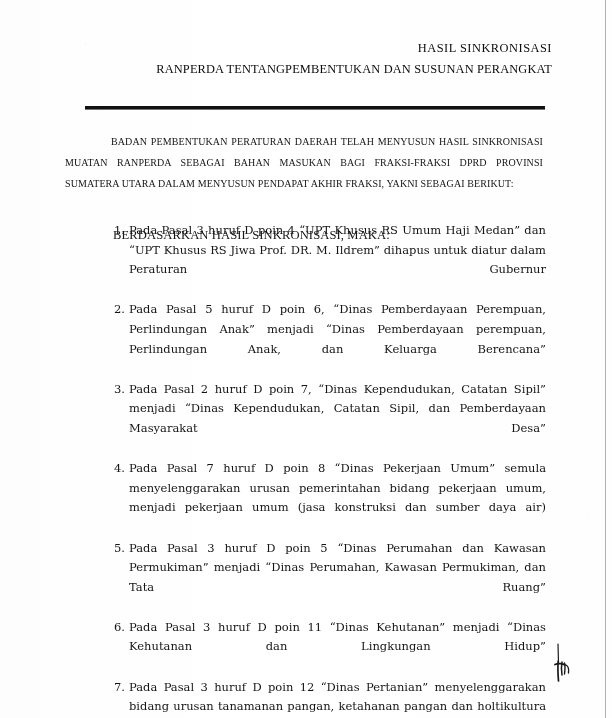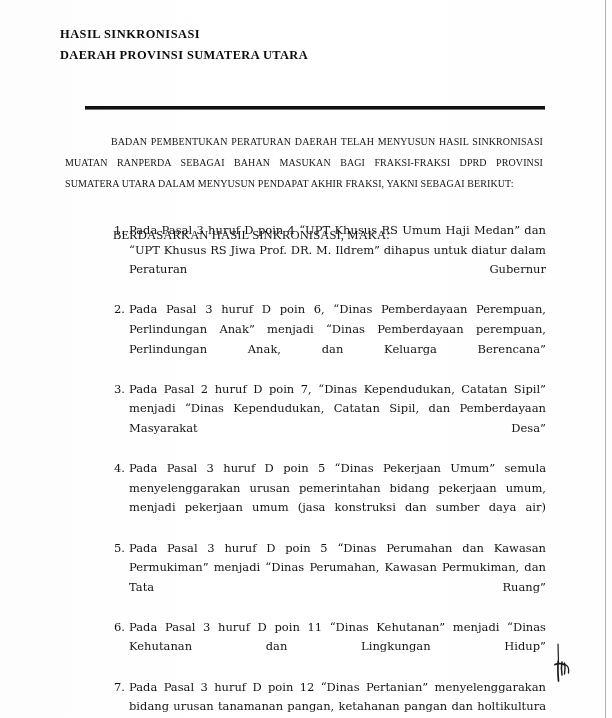--- a/index.html
+++ b/index.html
@@ -39,25 +39,25 @@
     right: 6px;
     width: 1px;
     height: 718px;
     background: rgba(0,0,0,0.30);
   }
 
   
   .heading {
     position: absolute;
     left: 60px;
-    top: 24px;
+    top: 38px;
     width: 492px;
-    text-align: left;
-    font-family: "Liberation Serif", "DejaVu Serif", serif;
-    font-weight: bold;
+    text-align: right;
+    font-family: "Liberation Serif", "DejaVu Serif", serif;
+    font-weight: normal;
     font-size: 12.4px;
     letter-spacing: 0.35px;
     line-height: 21px;
     color: #0c0c0c;
   }
   .heading .h-line { display: block; white-space: nowrap; }
   .heading .h-line.l1 { letter-spacing: 0.5px; }
   .heading .h-line.l2 { letter-spacing: 0.15px; }
   .heading .h-line.l3 { letter-spacing: 0.4px; }
 
@@ -144,49 +144,49 @@
 </style>
 </head>
 <body>
 
 <div class="page">
 
   <div class="scan-edge-right"></div>
 
   <div class="heading">
     <span class="h-line l1">HASIL SINKRONISASI</span>
-    <span class="h-line l3">DAERAH PROVINSI SUMATERA UTARA</span>
+    <span class="h-line l2">RANPERDA TENTANGPEMBENTUKAN DAN SUSUNAN PERANGKAT</span>
   </div>
 
   <div class="title-rule"></div>
 
   <p class="intro">BADAN PEMBENTUKAN PERATURAN DAERAH TELAH MENYUSUN HASIL SINKRONISASI MUATAN RANPERDA SEBAGAI BAHAN MASUKAN BAGI FRAKSI-FRAKSI DPRD PROVINSI SUMATERA UTARA DALAM MENYUSUN PENDAPAT AKHIR FRAKSI, YAKNI SEBAGAI BERIKUT:</p>
 
   <div class="subintro">BERDASARKAN HASIL SINKRONISASI, MAKA:</div>
 
   <div class="list">
 
     <div class="item">
       <span class="num">1.</span>
       <span class="body">Pada Pasal 3 huruf D poin 4 “UPT Khusus RS Umum Haji Medan” dan “UPT Khusus RS Jiwa Prof. DR. M. Ildrem” dihapus untuk diatur dalam Peraturan Gubernur</span>
     </div>
 
     <div class="item">
       <span class="num">2.</span>
-      <span class="body">Pada Pasal 3 huruf D poin 6, “Dinas Pemberdayaan Perempuan, Perlindungan Anak” menjadi “Dinas Pemberdayaan perempuan, Perlindungan Anak, dan Keluarga Berencana”</span>
+      <span class="body">Pada Pasal 5 huruf D poin 6, “Dinas Pemberdayaan Perempuan, Perlindungan Anak” menjadi “Dinas Pemberdayaan perempuan, Perlindungan Anak, dan Keluarga Berencana”</span>
     </div>
 
     <div class="item">
       <span class="num">3.</span>
       <span class="body">Pada Pasal 2 huruf D poin 7, “Dinas Kependudukan, Catatan Sipil” menjadi “Dinas Kependudukan, Catatan Sipil, dan Pemberdayaan Masyarakat Desa”</span>
     </div>
 
     <div class="item">
       <span class="num">4.</span>
-      <span class="body">Pada Pasal 3 huruf D poin 5 “Dinas Pekerjaan Umum” semula menyelenggarakan urusan pemerintahan bidang pekerjaan umum, menjadi pekerjaan umum (jasa konstruksi dan sumber daya air)</span>
+      <span class="body">Pada Pasal 7 huruf D poin 8 “Dinas Pekerjaan Umum” semula menyelenggarakan urusan pemerintahan bidang pekerjaan umum, menjadi pekerjaan umum (jasa konstruksi dan sumber daya air)</span>
     </div>
 
     <div class="item">
       <span class="num">5.</span>
       <span class="body">Pada Pasal 3 huruf D poin 5 “Dinas Perumahan dan Kawasan Permukiman” menjadi “Dinas Perumahan, Kawasan Permukiman, dan Tata Ruang”</span>
     </div>
 
     <div class="item">
       <span class="num">6.</span>
       <span class="body">Pada Pasal 3 huruf D poin 11 “Dinas Kehutanan” menjadi “Dinas Kehutanan dan Lingkungan Hidup”</span>

